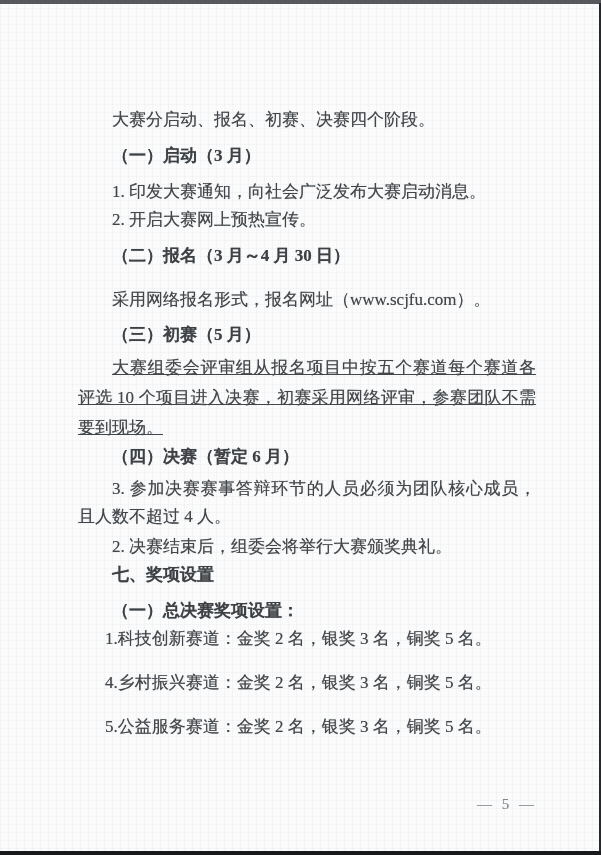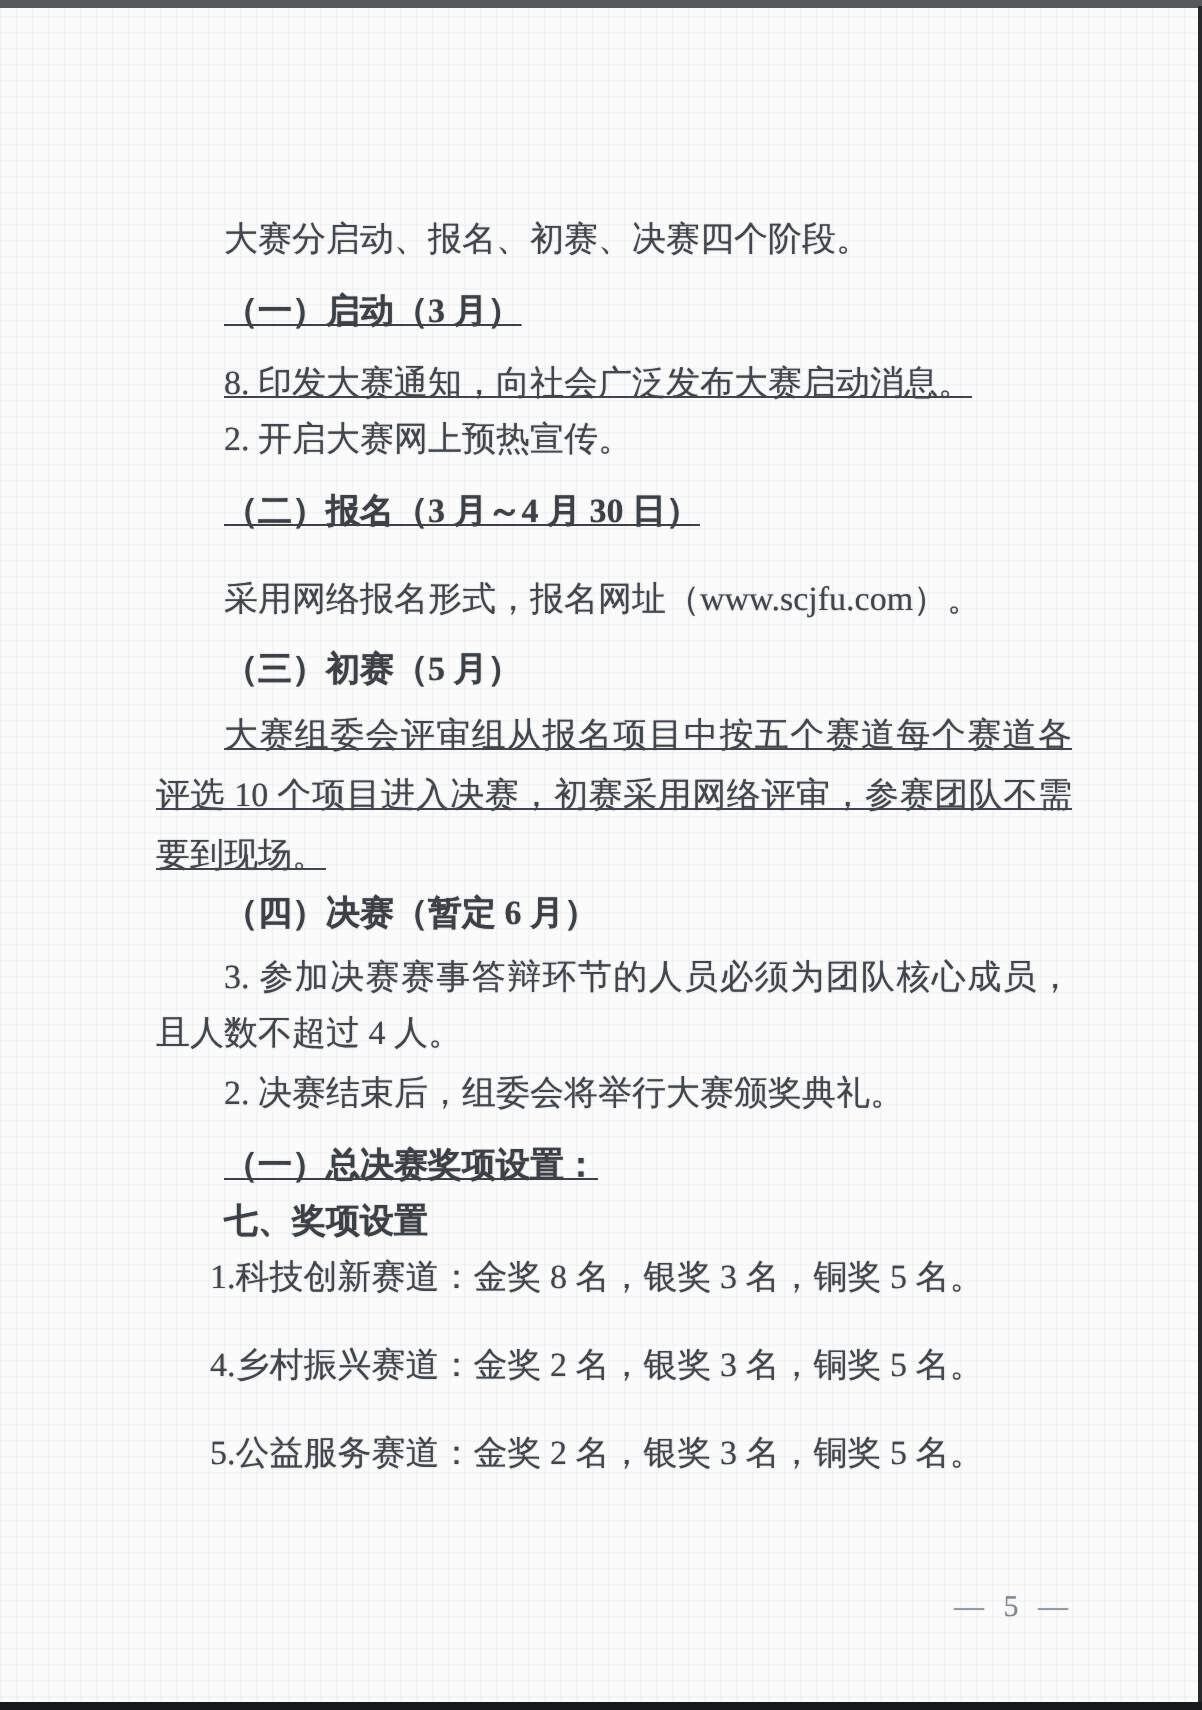--- a/index.html
+++ b/index.html
@@ -61,21 +61,21 @@
     text-align: justify;
     text-justify: inter-ideograph;
   }
   .lh30 { line-height: 30px; text-decoration: underline; }
   .lh28 { line-height: 28px; }
   .mt4  { margin-top: 4px; }
   .mt6  { margin-top: 6px; }
   .mt8  { margin-top: 8px; }
   .mt12 { margin-top: 24px; }
   .mt15 { margin-top: 15px; }
-  .mt16 { margin-top: 16px; text-decoration: underline; }
+  .mt16 { margin-top: 16px; }
   .pagenum {
     position: absolute;
     top: 795px;
     right: 64px;
     font-size: 15px;
     line-height: 18px;
     color: #82898e;
     letter-spacing: 3px;
     text-shadow: 0 0 0.6px rgba(130,137,142,0.5);
   }
@@ -87,37 +87,37 @@
 
   <div class="bar-top"></div>
   <div class="bar-right"></div>
   <div class="bar-bottom"></div>
 
   <div class="content">
 
     <p class="t indent">大赛分启动、报名、初赛、决赛四个阶段。</p>
 
     <p class="t h indent mt16">（一）启动（3 月）</p>
-    <p class="t indent mt16">8. 印发大赛通知，向社会广泛发布大赛启动消息。</p>
+    <p class="t indent mt16">1. 印发大赛通知，向社会广泛发布大赛启动消息。</p>
     <p class="t indent mt8">2. 开启大赛网上预热宣传。</p>
 
     <p class="t h indent mt16">（二）报名（3 月～4 月 30 日）</p>
     <p class="t indent mt12">采用网络报名形式，报名网址（www.scjfu.com）。</p>
 
     <p class="t h indent mt15">（三）初赛（5 月）</p>
     <p class="t indent just lh30 mt8">大赛组委会评审组从报名项目中按五个赛道每个赛道各评选 10 个项目进入决赛，初赛采用网络评审，参赛团队不需要到现场。</p>
 
     <p class="t h indent mt4">（四）决赛（暂定 6 月）</p>
     <p class="t indent just lh28 mt8">3. 参加决赛赛事答辩环节的人员必须为团队核心成员，且人数不超过 4 人。</p>
     <p class="t indent mt6">2. 决赛结束后，组委会将举行大赛颁奖典礼。</p>
 
+    <p class="t h indent mt8">七、奖项设置</p>
     <p class="t h indent mt16">（一）总决赛奖项设置：</p>
-    <p class="t h indent mt8">七、奖项设置</p>
 
-    <p class="t award mt8">1.科技创新赛道：金奖 8 名，银奖 3 名，铜奖 5 名。</p>
+    <p class="t award mt8">1.科技创新赛道：金奖 2 名，银奖 3 名，铜奖 5 名。</p>
     <p class="t award mt12">4.乡村振兴赛道：金奖 2 名，银奖 3 名，铜奖 5 名。</p>
     <p class="t award mt12">5.公益服务赛道：金奖 2 名，银奖 3 名，铜奖 5 名。</p>
 
   </div>
 
   <div class="pagenum">— 5 —</div>
 
 </div>
 
 </body></html>

